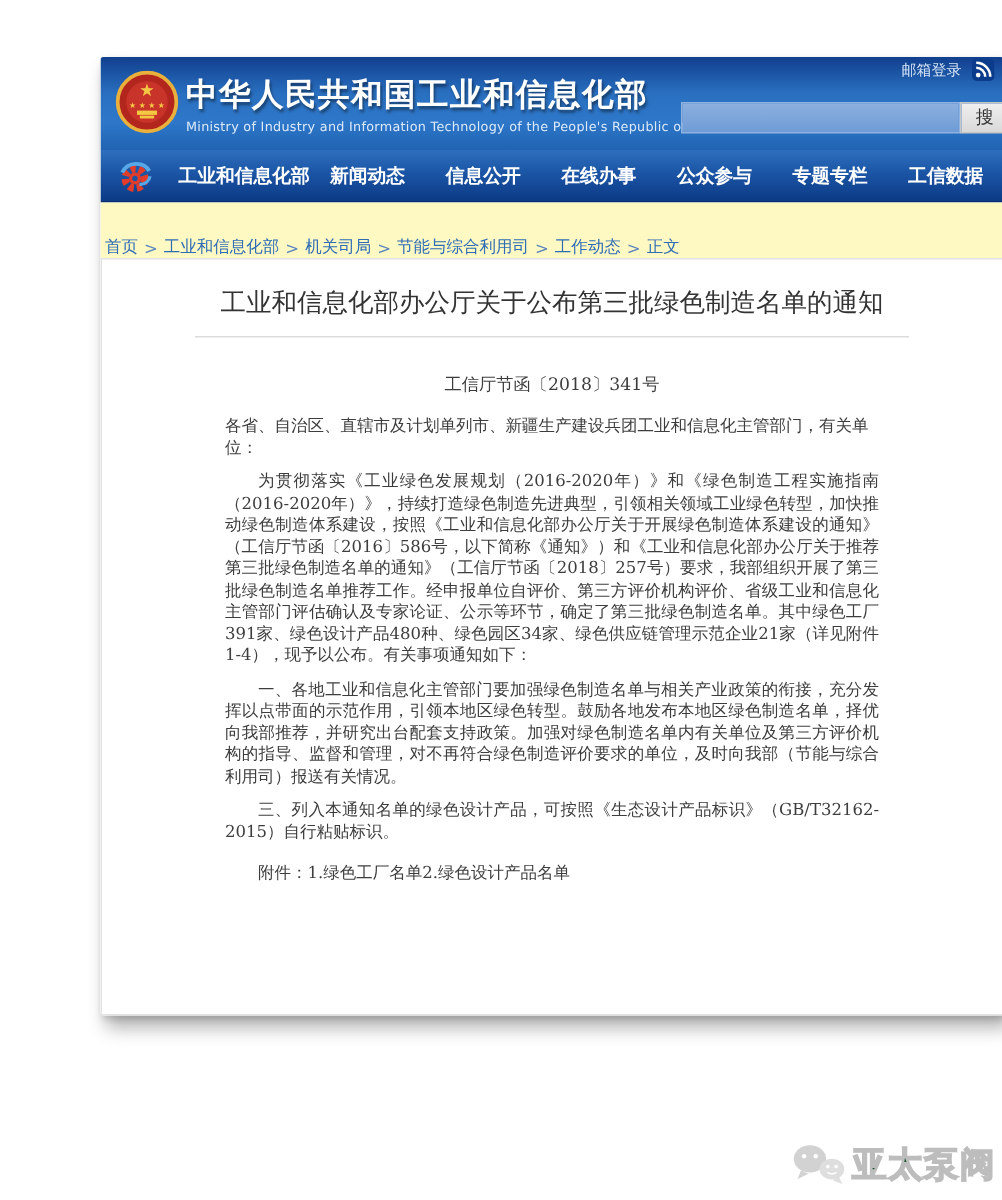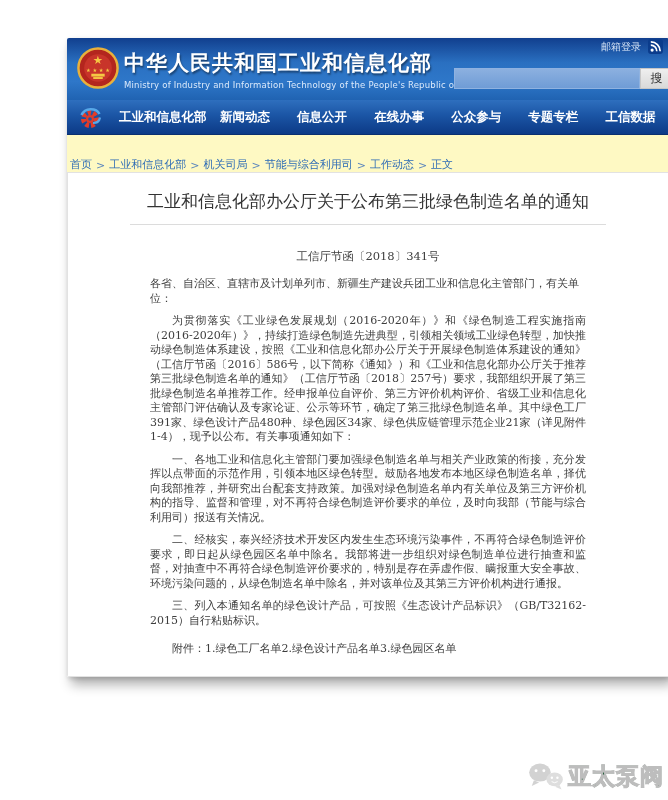--- a/index.html
+++ b/index.html
@@ -139,29 +139,27 @@
   <div class="article-panel">
     <h2 class="article-title">工业和信息化部办公厅关于公布第三批绿色制造名单的通知</h2>
     <hr class="divider">
 
     <div class="doc">
       <div class="doc-number">工信厅节函〔2018〕341号</div>
       <div class="salutation">各省、自治区、直辖市及计划单列市、新疆生产建设兵团工业和信息化主管部门，有关单位：</div>
 
       <p class="body-para">为贯彻落实《工业绿色发展规划（2016-2020年）》和《绿色制造工程实施指南（2016-2020年）》，持续打造绿色制造先进典型，引领相关领域工业绿色转型，加快推动绿色制造体系建设，按照《工业和信息化部办公厅关于开展绿色制造体系建设的通知》（工信厅节函〔2016〕586号，以下简称《通知》）和《工业和信息化部办公厅关于推荐第三批绿色制造名单的通知》（工信厅节函〔2018〕257号）要求，我部组织开展了第三批绿色制造名单推荐工作。经申报单位自评价、第三方评价机构评价、省级工业和信息化主管部门评估确认及专家论证、公示等环节，确定了第三批绿色制造名单。其中绿色工厂391家、绿色设计产品480种、绿色园区34家、绿色供应链管理示范企业21家（详见附件1-4），现予以公布。有关事项通知如下：</p>
       <p class="body-para">一、各地工业和信息化主管部门要加强绿色制造名单与相关产业政策的衔接，充分发挥以点带面的示范作用，引领本地区绿色转型。鼓励各地发布本地区绿色制造名单，择优向我部推荐，并研究出台配套支持政策。加强对绿色制造名单内有关单位及第三方评价机构的指导、监督和管理，对不再符合绿色制造评价要求的单位，及时向我部（节能与综合利用司）报送有关情况。</p>
-      <p class="body-para">二、经核实，泰兴经济技术开发区内发生生态环境污染事件，不再符合绿色制造评价要求，即日起从绿色园区名单中除名。我部将进一步组织对绿色制造单位进行抽查和监督，对抽查中不再符合绿色制造评价要求的，特别是存在弄虚作假、瞒报重大安全事故、环境污染问题的，从绿色制造名单中除名，并对该单位及其第三方评价机构进行通报。</p>
       <p class="body-para">三、列入本通知名单的绿色设计产品，可按照《生态设计产品标识》（GB/T32162-2015）自行粘贴标识。</p>
 
       <div class="attachments">
         <span class="att-label">附件：</span>
         <span class="att-items">
           <span class="att-item">1.绿色工厂名单</span>
           <span class="att-item">2.绿色设计产品名单</span>
-          <span class="att-item">3.绿色园区名单</span>
         </span>
       </div>
 
     </div>
   </div>
 
 </div>
 
 <div class="watermark">
   <svg class="wechat-icon" viewBox="0 0 44 34">

